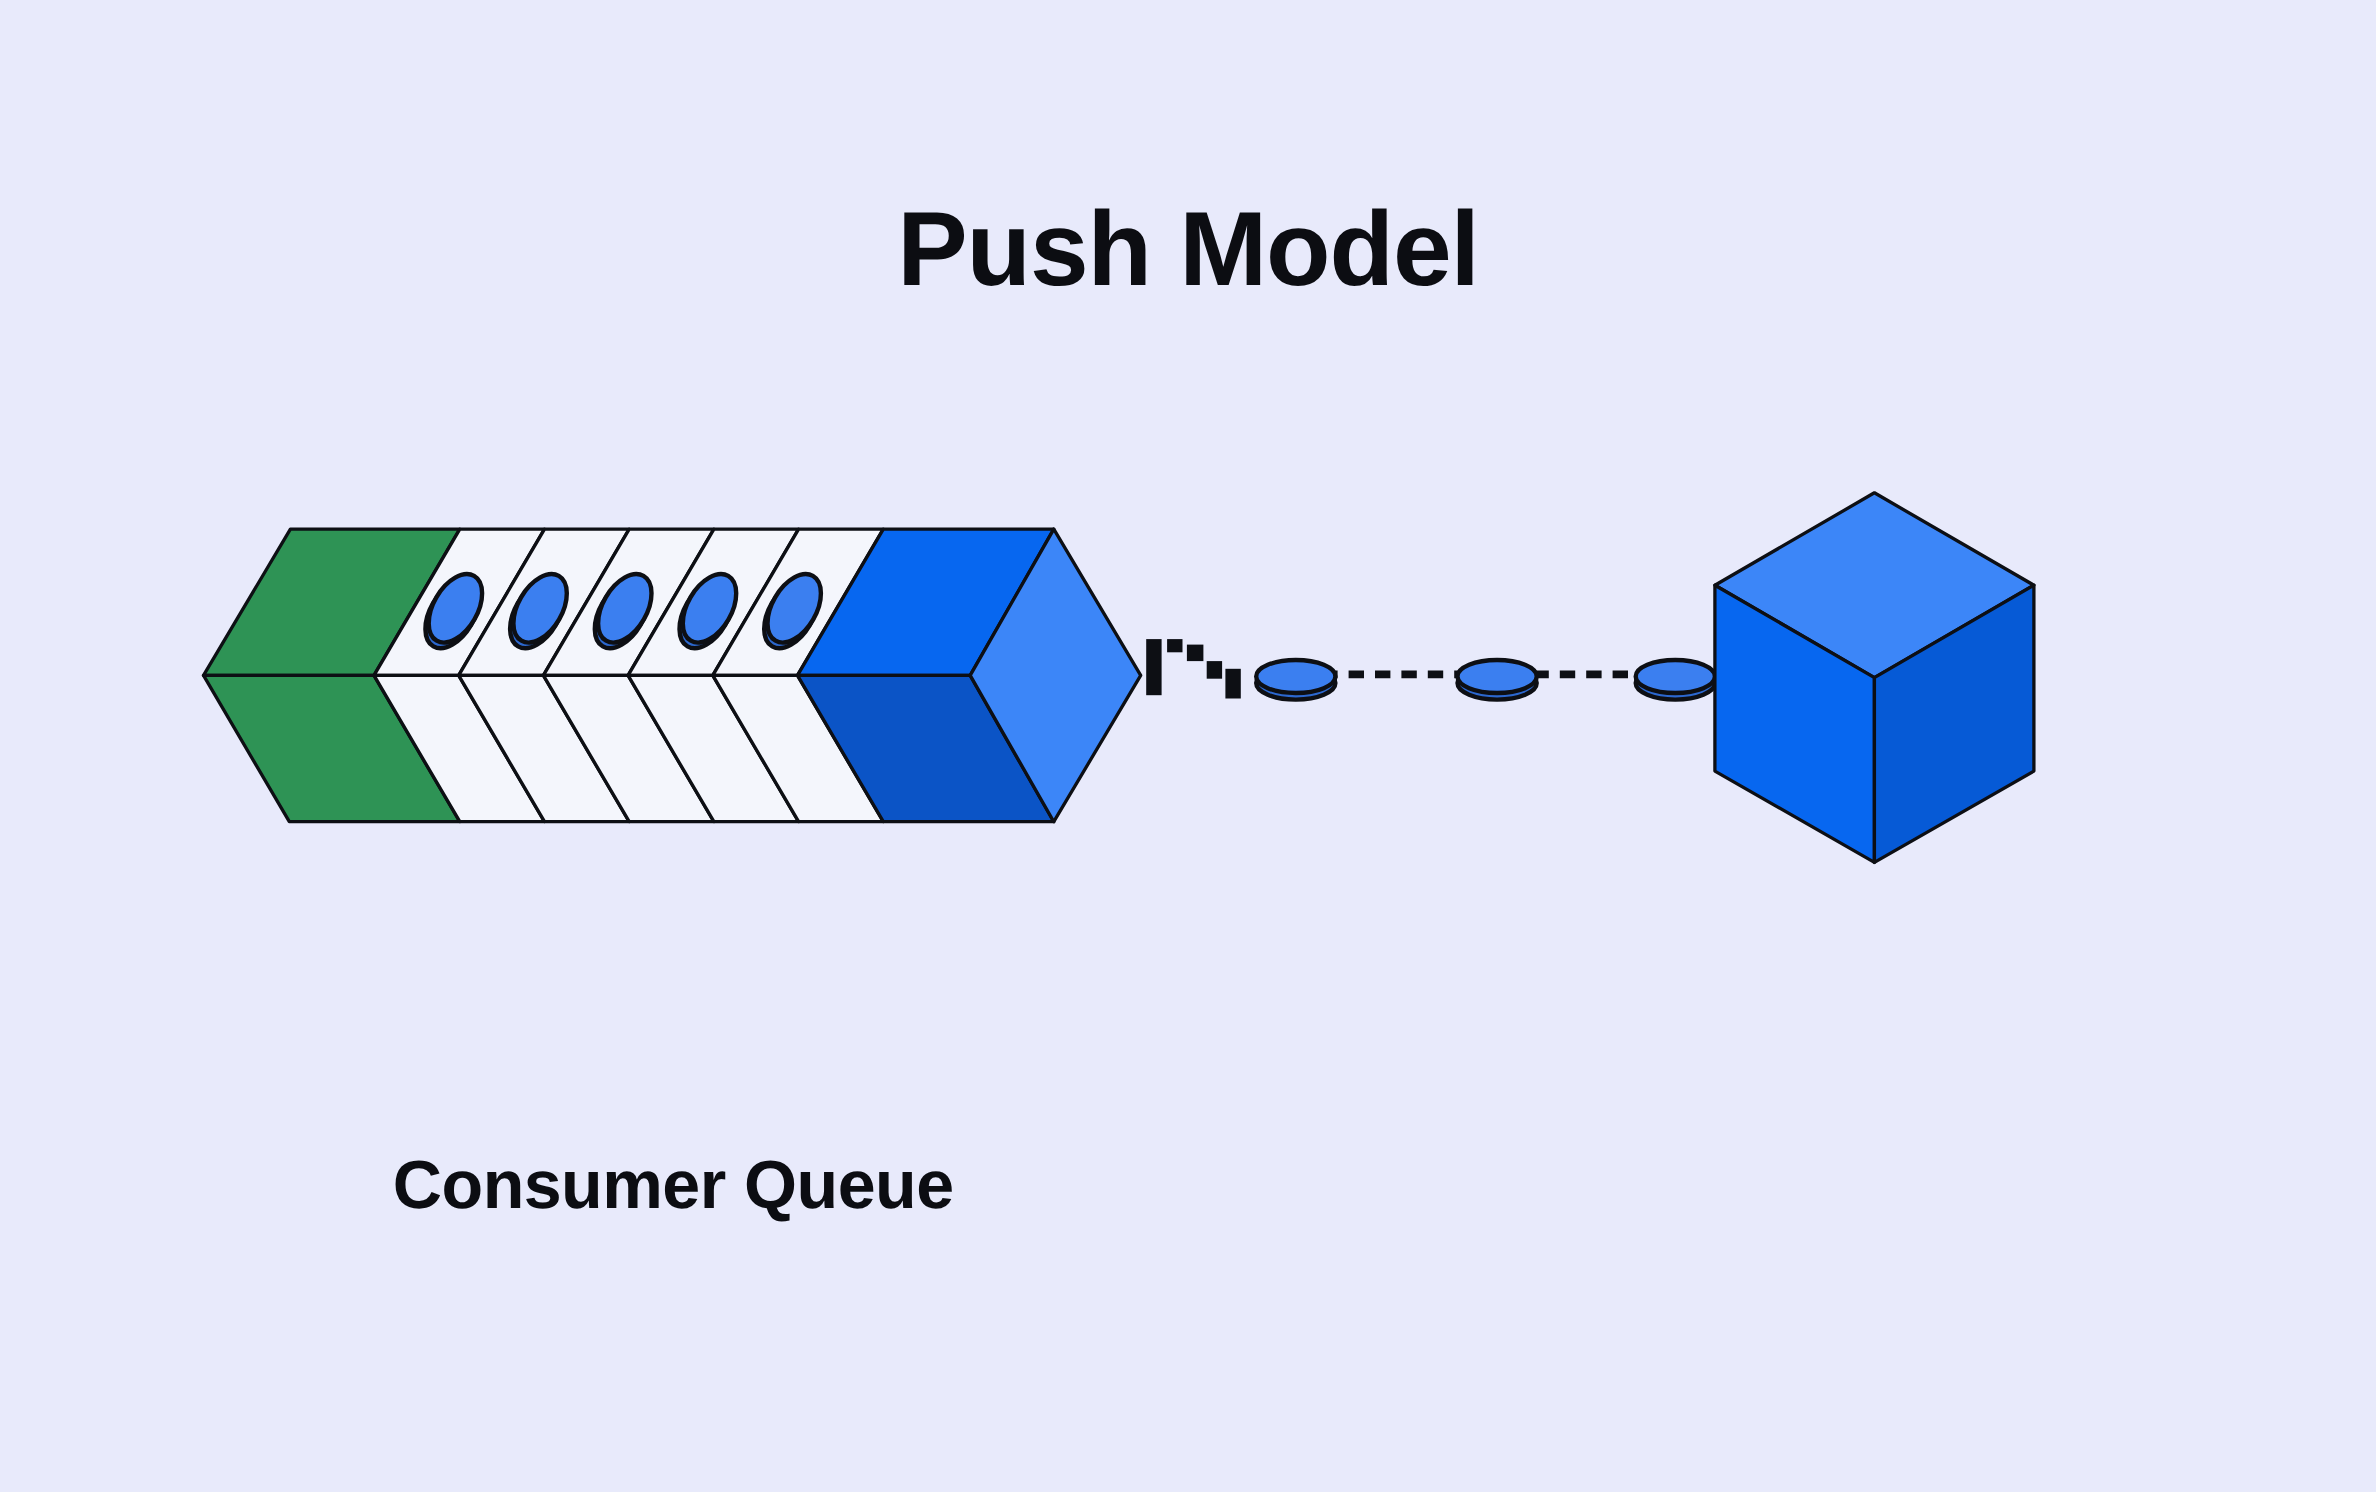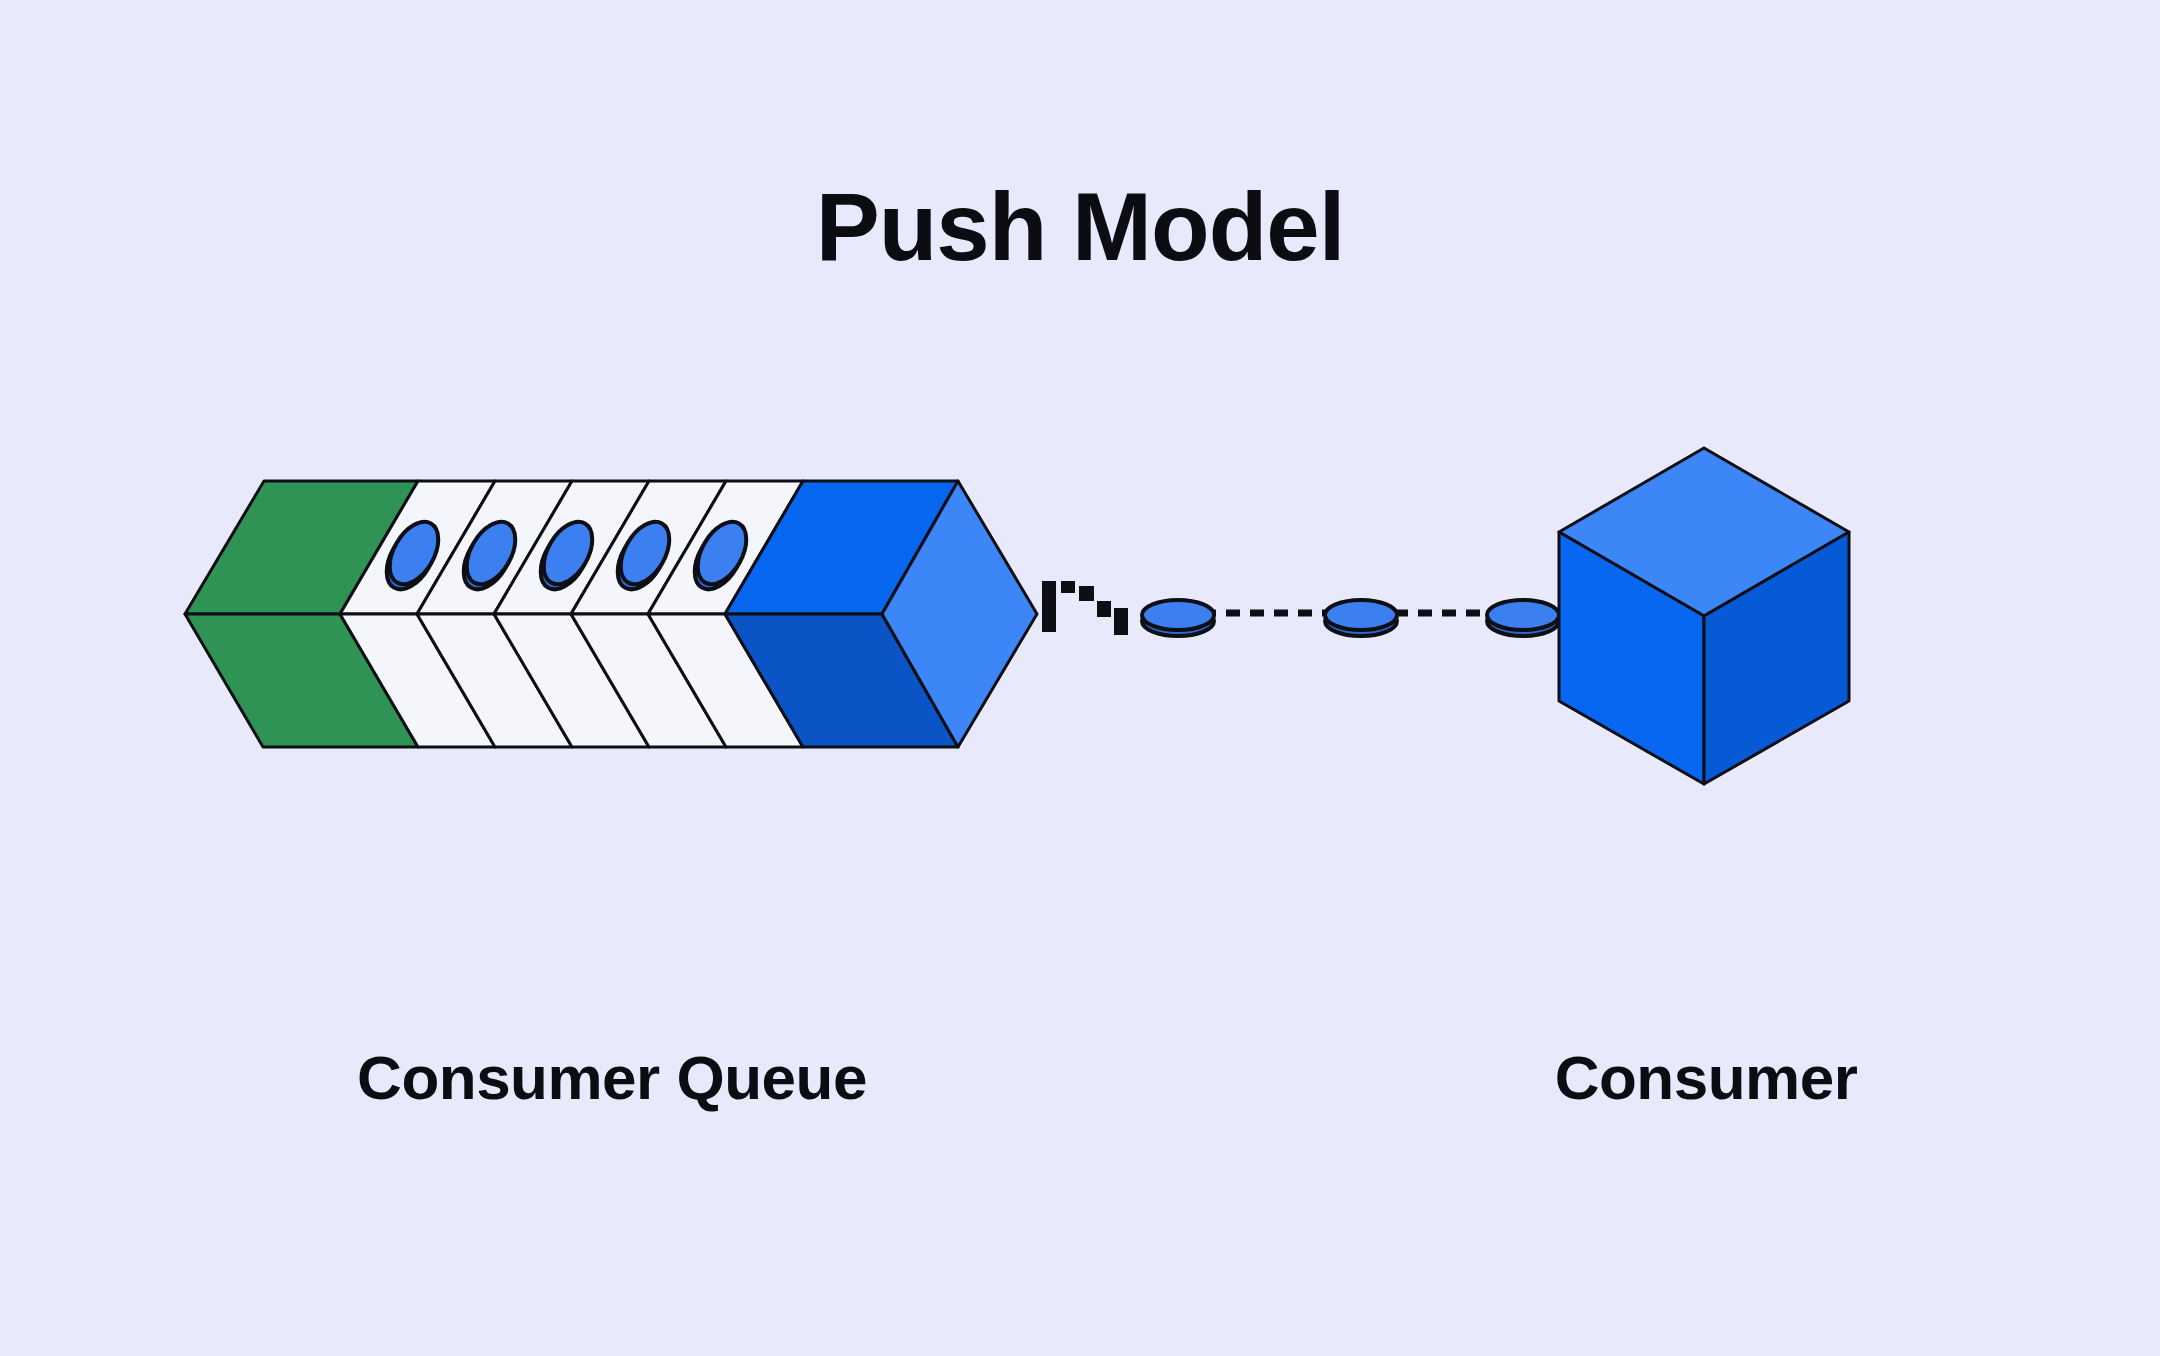--- a/index.html
+++ b/index.html
@@ -127,15 +127,14 @@
         <path d="M1704,616 L1849,532 L1849,701 L1704,784 Z" fill="#065AD6"></path>
       </g>
 
     </g>
   </svg>
 
   <div class="diagram-title">Push Model</div>
 
   <div class="part-label label-queue">Consumer Queue</div>
 
-  <div class="part-label label-consumer">Consumer</div>
 
 </div>
 
 </body></html>

